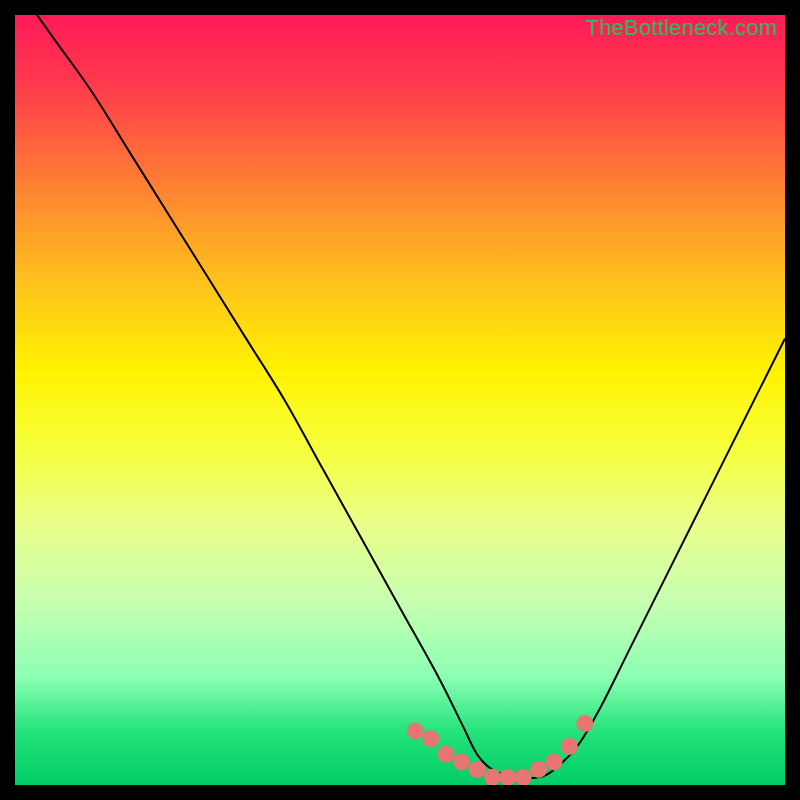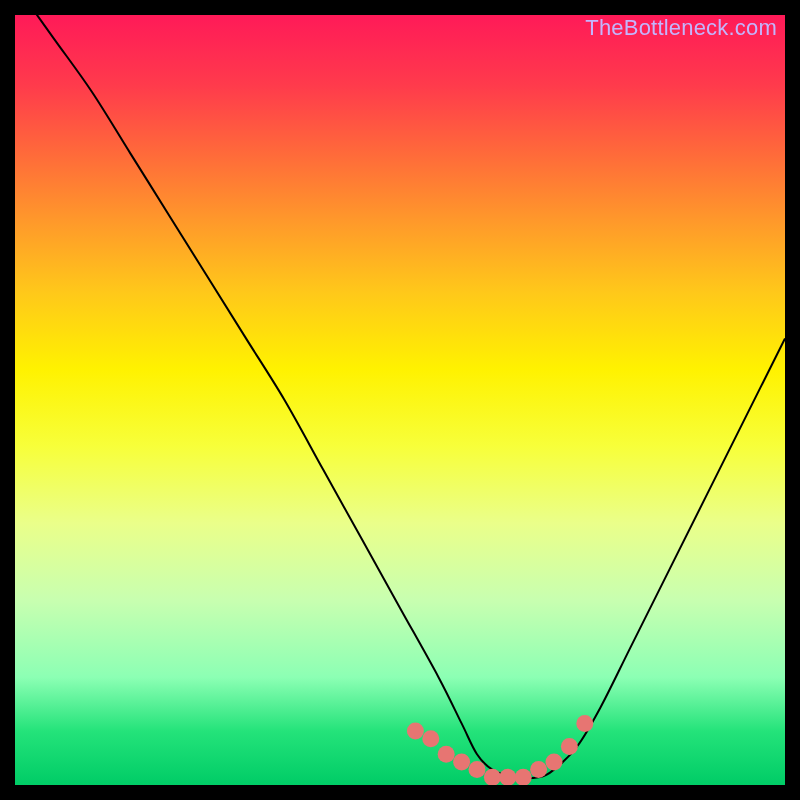--- a/index.html
+++ b/index.html
@@ -24,21 +24,21 @@
     width: 770px;
     height: 770px;
     overflow: hidden;
   }
   .watermark {
     position: absolute;
     top: 0;
     right: 8px;
     font-size: 22px;
     font-weight: 500;
-    color: #c4b5fd;
+    color: #22c55e;
     letter-spacing: 0.2px;
     user-select: none;
   }
 </style>
 </head>
 <body>
 
 <div class="stage">
   <div class="plot">
     <svg id="svg" width="770" height="770" viewBox="0 0 770 770" preserveAspectRatio="none">

